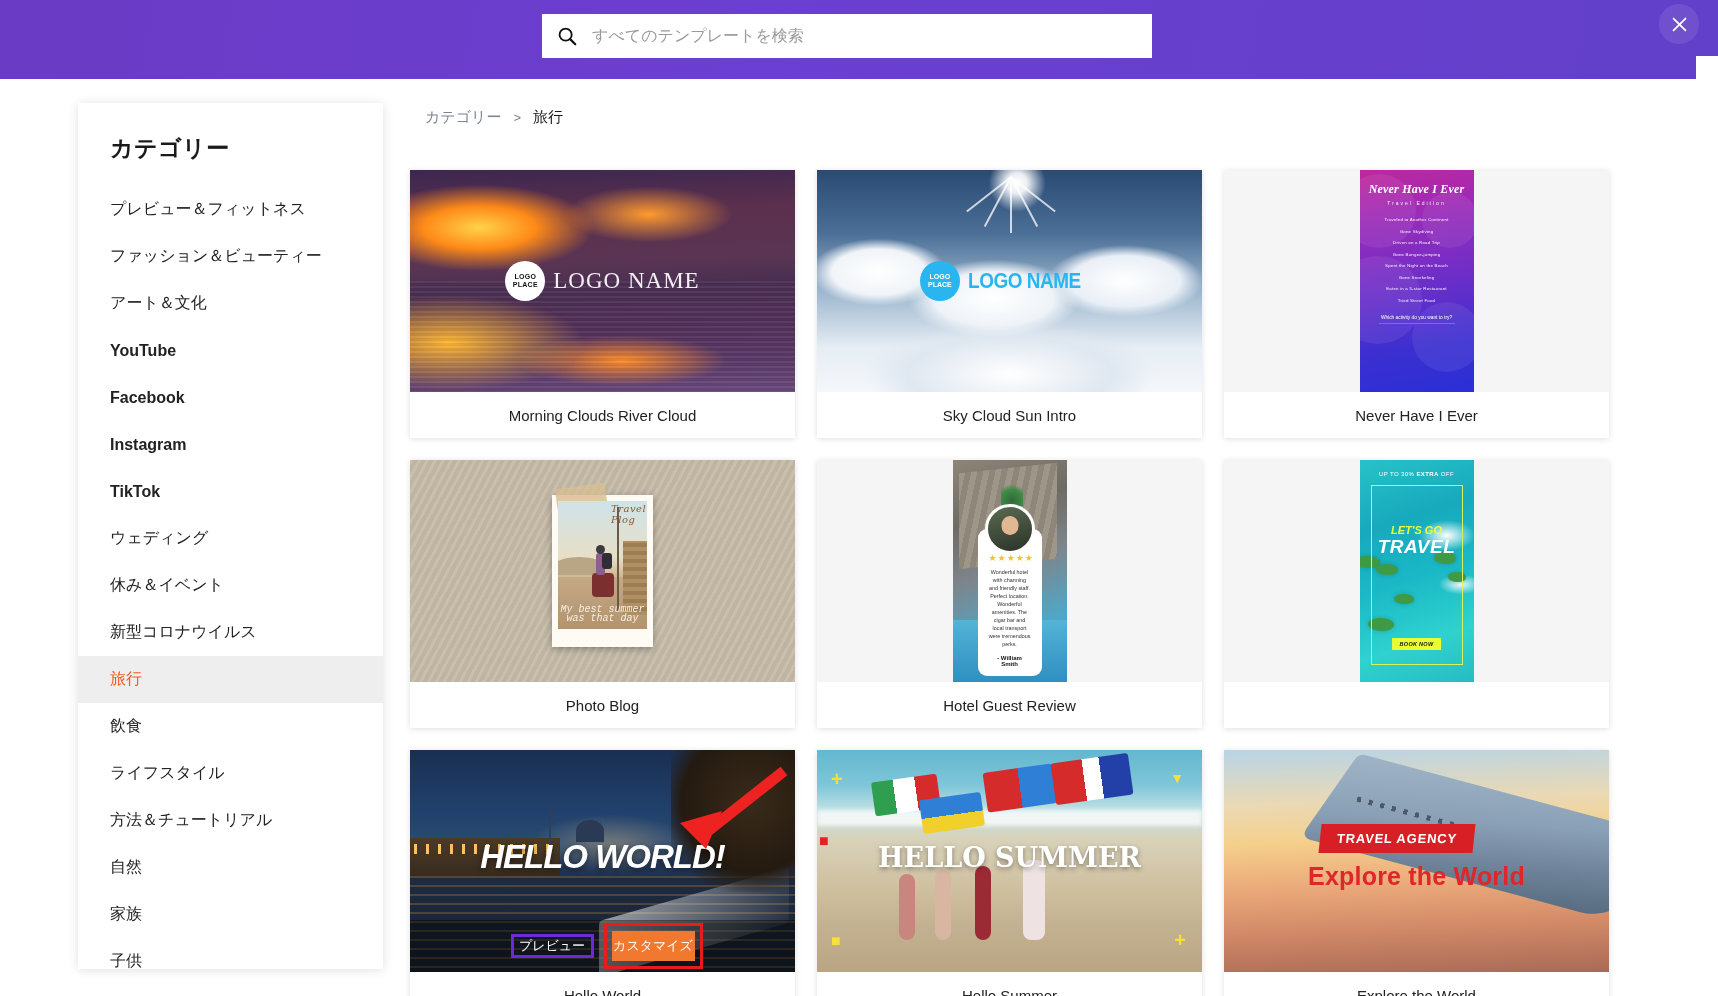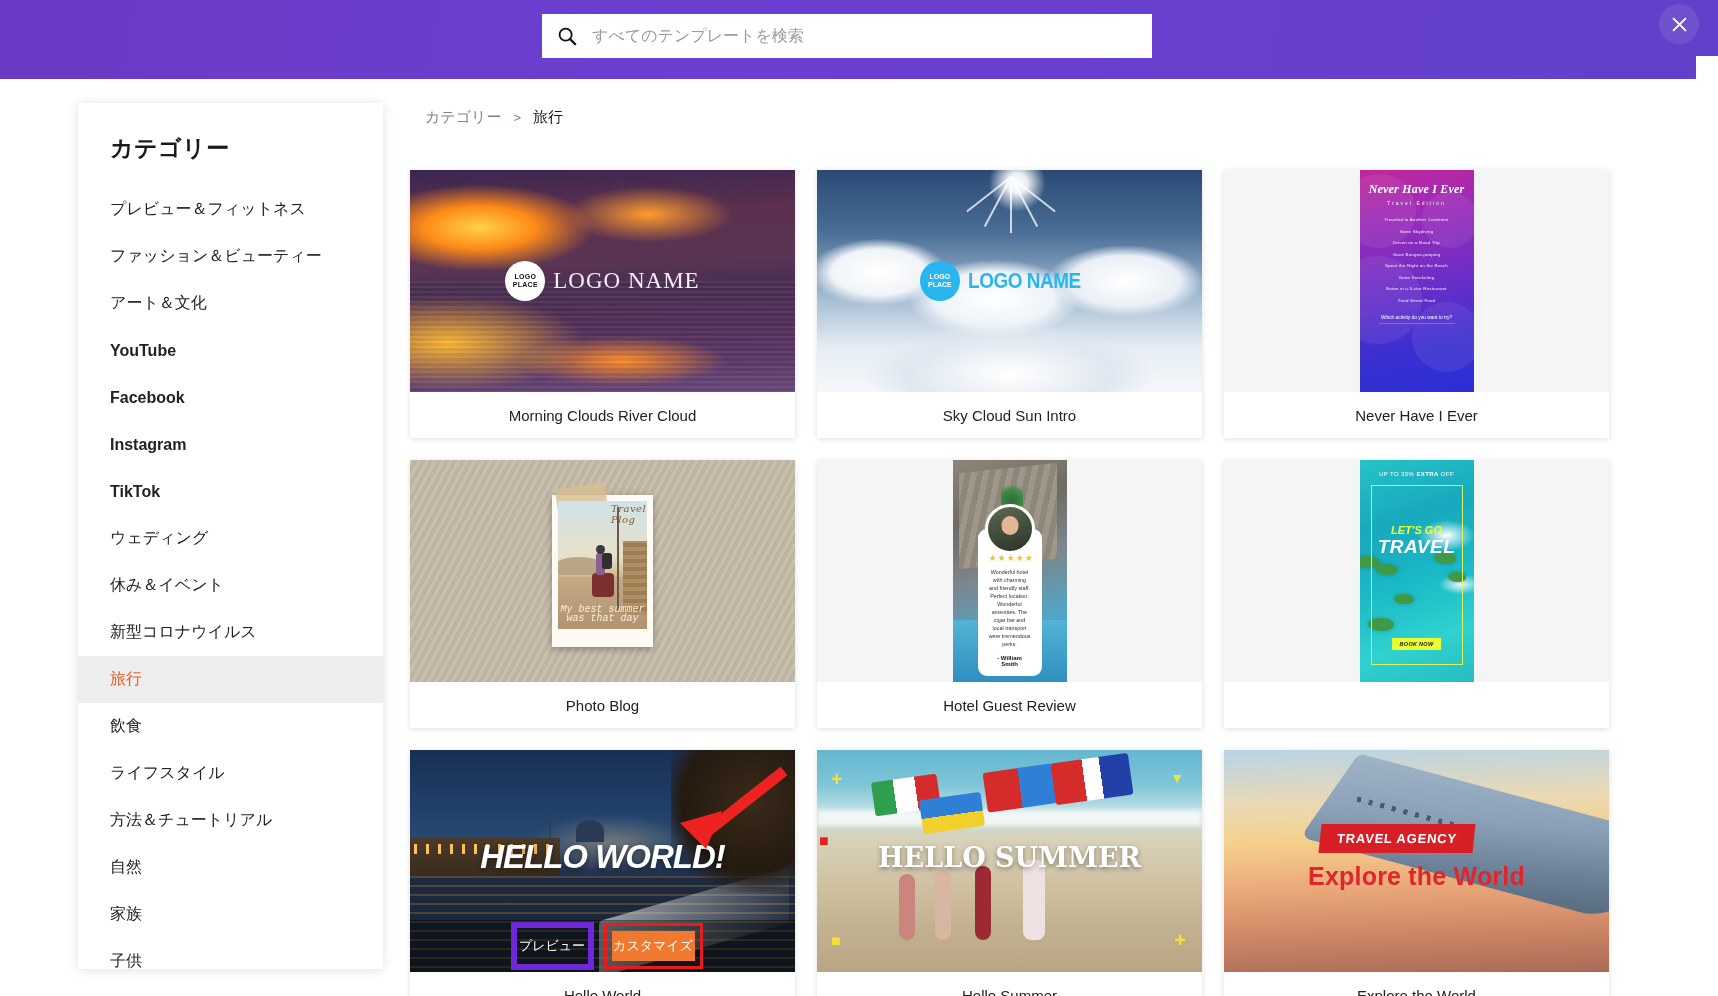--- a/index.html
+++ b/index.html
@@ -347,21 +347,21 @@
     position: absolute; left: 0; right: 0; top: 88px; text-align: center; z-index: 5;
     font-size: 33px; font-weight: bold; font-style: italic; color: #fff;
     letter-spacing: -1px; text-shadow: 0 2px 6px rgba(0,0,0,.45);
   }
   .hover-bar {
     position: absolute; left: 0; right: 0; bottom: 0; height: 52px;
     background: rgba(0,0,0,.42); z-index: 8;
     display: flex; align-items: center; justify-content: center; gap: 18px;
   }
   .btn-preview {
-    width: 83px; height: 48px; border: 6px solid #6d28d9; color: #fff;
+    width: 83px; height: 24px; border: 3px solid #6d28d9; color: #fff;
     background: transparent; font-size: 13px; cursor: pointer;
     display: flex; align-items: center; justify-content: center;
     font-family: "Liberation Sans", "DejaVu Sans", sans-serif;
   }
   .btn-custom-wrap { position: relative; }
   .btn-customize {
     width: 83px; height: 30px; border: none; background: #f0782f; color: #fff;
     font-size: 13px; cursor: pointer;
     display: flex; align-items: center; justify-content: center;
     font-family: "Liberation Sans", "DejaVu Sans", sans-serif;

